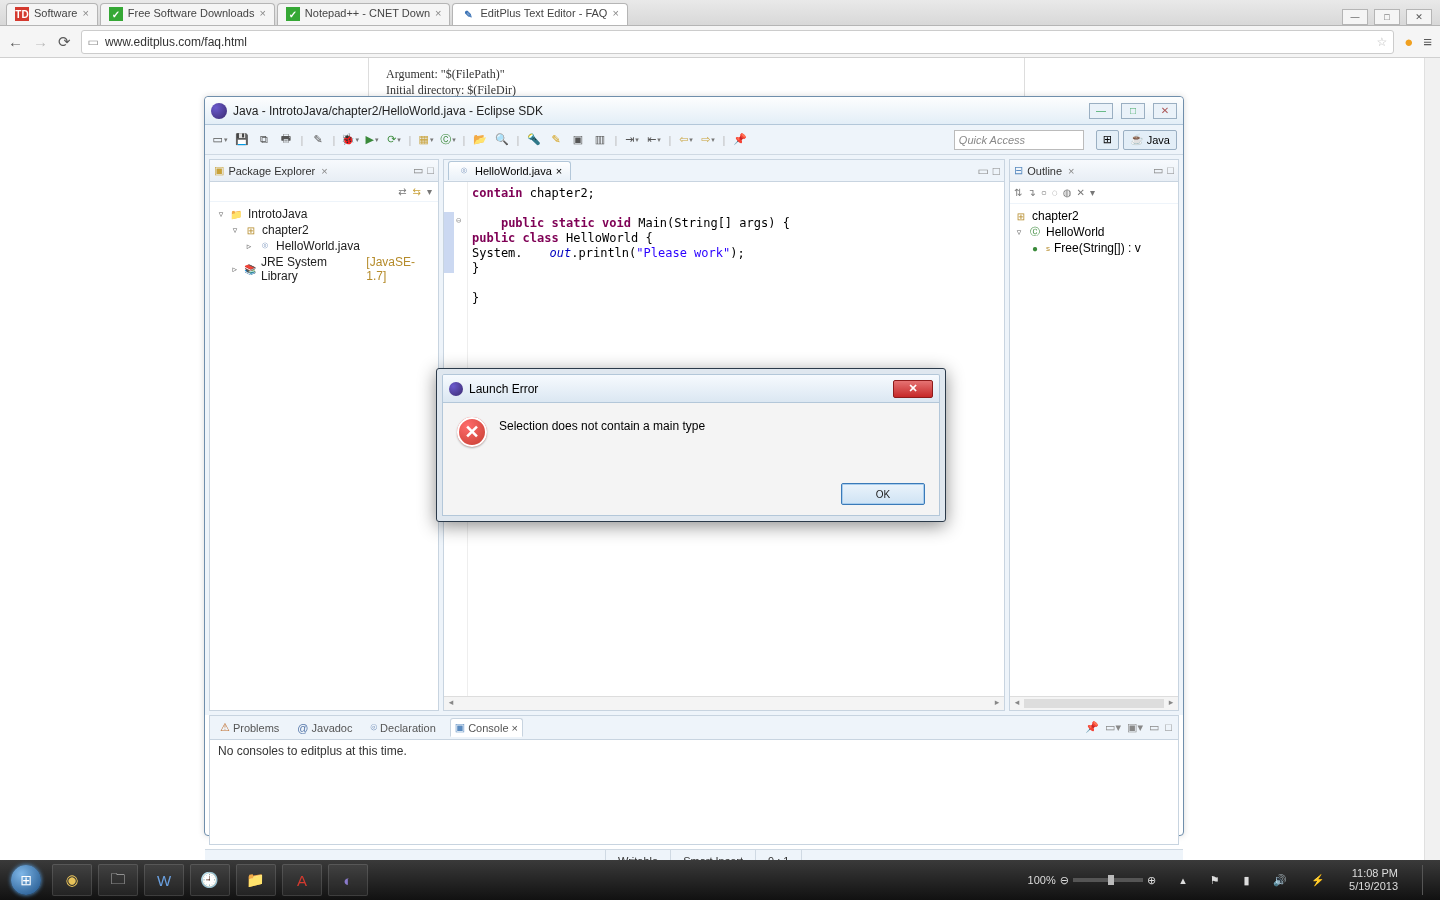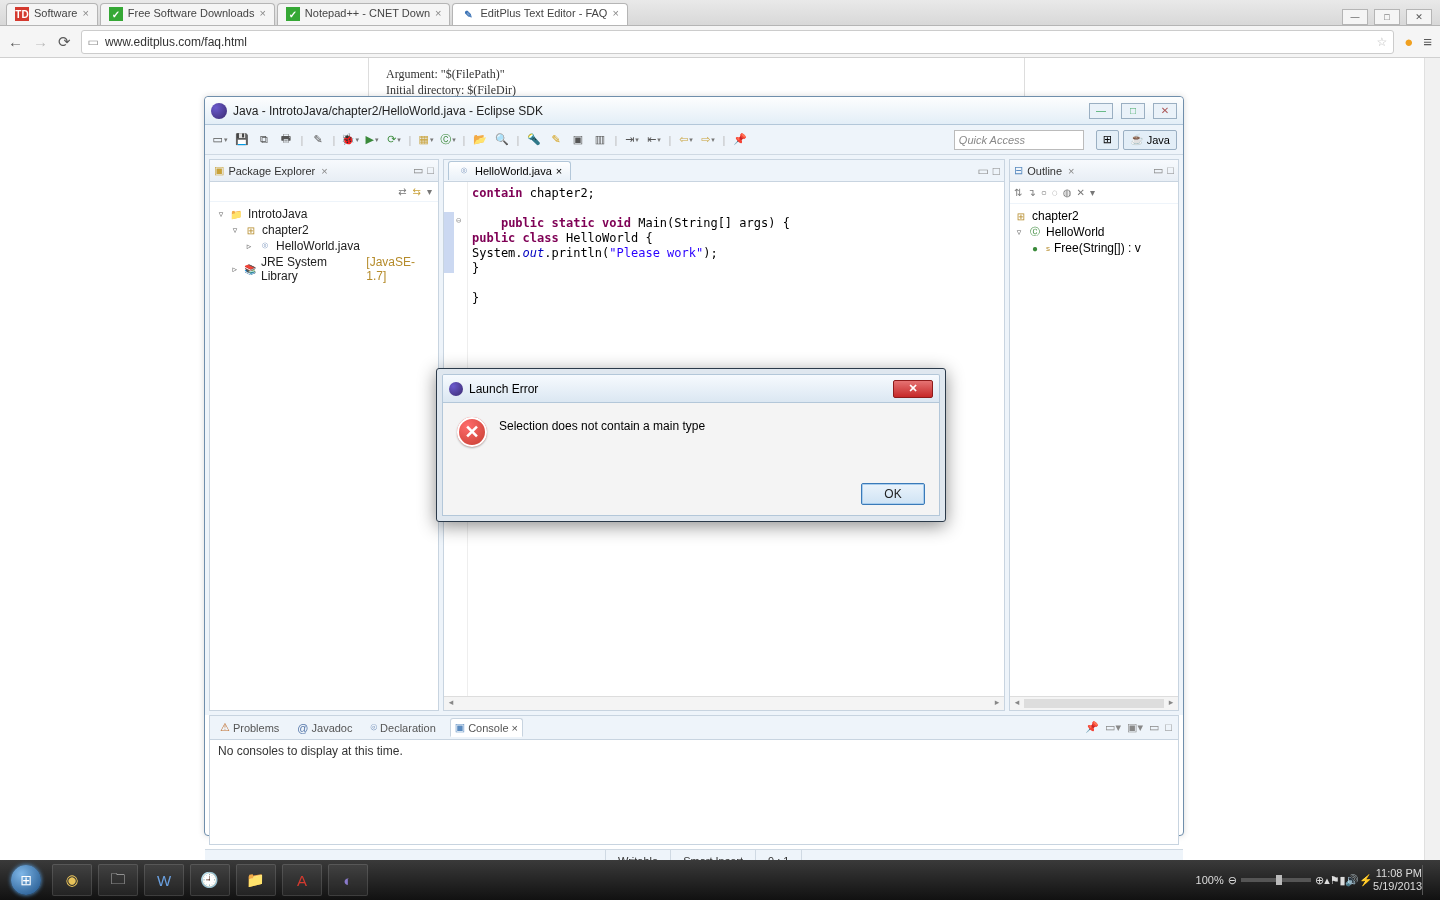--- a/index.html
+++ b/index.html
@@ -61,21 +61,21 @@
 .fld { color:#c9a23a; } .pkg-i { color:#b58b2a; } .jf { color:#5577aa; } .lib { color:#c9a23a; }
 .libtxt { color:#b58b2a; }
 
 .editor { flex:1; }
 .ed-tab { height:22px; background:#eef4fa; border-bottom:1px solid #c8d4e0; display:flex; align-items:center; }
 .ed-tab-inner { background:linear-gradient(#fff,#eaf1f8); border:1px solid #b3c7d9; border-bottom:none; padding:2px 8px; display:flex; align-items:center; gap:4px; font-size:11px; margin-left:4px; border-radius:3px 3px 0 0; }
 .ed-tab .right { margin-left:auto; display:flex; gap:4px; color:#888; padding-right:4px; }
 .code { flex:1; font-family: Consolas, monospace; font-size:12px; padding:4px 0 4px 28px; position:relative; line-height:15px; overflow:auto; }
 .gutter { position:absolute; left:0; top:0; bottom:0; width:24px; background:#fff; border-right:1px solid #eee; }
 .hl { position:absolute; left:0; width:10px; background:#6a8fd8; opacity:.35; }
-.kw { color:#7f0055; font-weight:bold; } .str { color:#2a00ff; } .fld-c { color:#0000c0; font-style:italic; }
+.kw { color:#7f0055; font-weight:bold; } .str { color:#2a00ff; } .fld-c { color:#0000c0; font-style:italic;margin-left:27px; }
 .ed-scroll { height:14px; background:#f4f4f4; border-top:1px solid #ddd; display:flex; }
 .ed-scroll .l, .ed-scroll .r { width:14px; text-align:center; color:#888; font-size:9px; }
 
 .outline { width:170px; }
 .out-toolbar { height:22px; display:flex; gap:5px; padding:0 4px; align-items:center; color:#777; font-size:10px; border-bottom:1px solid #eef4fa; }
 .out-tree { padding:4px; font-size:12px; }
 
 .ec-bot { height:130px; margin:0 4px 4px 4px; background:#fff; border:1px solid #c8d4e0; display:flex; flex-direction:column; }
 .bot-tabs { height:24px; background:#eef4fa; border-bottom:1px solid #c8d4e0; display:flex; align-items:center; gap:10px; padding:0 6px; font-size:11px; color:#555; }
 .bot-tab { display:flex; align-items:center; gap:3px; padding:2px 4px; }
@@ -88,29 +88,29 @@
 .ec-status > div:first-child { border-left:none; flex:0 0 400px; }
 
 
 .dialog { position:absolute; left:436px; top:310px; width:510px; background:#f4f4f4; border:1px solid #2b3a4a; border-radius:3px; box-shadow:0 4px 18px rgba(0,0,0,.45), inset 0 0 0 5px #dfe7ef; }
 .dlg-title { height:28px; background:linear-gradient(#f6fafe,#dbe7f2); display:flex; align-items:center; padding:0 6px; gap:6px; margin:5px 5px 0 5px; border:1px solid #b3c7d9; border-bottom:none; border-radius:2px 2px 0 0; }
 .dlg-close { margin-left:auto; width:40px; height:18px; background:linear-gradient(#e57373,#c62828); border:1px solid #8e1b1b; border-radius:2px; color:#fff; display:flex; align-items:center; justify-content:center; font-size:11px; font-weight:bold; }
 .dlg-body { margin:0 5px 5px 5px; border:1px solid #b3c7d9; background:#f4f4f4; padding:14px 14px 10px 14px; }
 .dlg-msg { display:flex; gap:12px; align-items:flex-start; min-height:48px; }
 .err-ico { width:30px; height:30px; border-radius:50%; background:radial-gradient(circle at 35% 30%,#ff6b6b,#c0392b); display:flex; align-items:center; justify-content:center; color:#fff; font-weight:bold; font-size:18px; box-shadow:inset 0 0 0 2px #fff, 0 1px 2px rgba(0,0,0,.3); }
 .dlg-btns { display:flex; justify-content:flex-end; margin-top:18px; }
-.ok-btn { width:64px; height:22px; background:linear-gradient(#eaf3fb,#cfe3f4); border:1px solid #3a7ab8; border-radius:2px; font-size:12px; color:#222; box-shadow:0 0 0 1px #a8cdee inset; }
+.ok-btn { width:84px; height:22px; background:linear-gradient(#eaf3fb,#cfe3f4); border:1px solid #3a7ab8; border-radius:2px; font-size:10px; color:#222; box-shadow:0 0 0 1px #a8cdee inset; }
 
 
 .taskbar { position:absolute; left:0; right:0; bottom:0; height:40px; background:linear-gradient(#3a3a3a,#111); display:flex; align-items:center; padding:0 6px; gap:6px; }
 .start { width:40px; height:32px; display:flex; align-items:center; justify-content:center; }
 .start-orb { width:30px; height:30px; border-radius:50%; background:radial-gradient(circle at 35% 30%,#7fb7e8,#1a4e85); box-shadow:0 0 4px #5aa0e0; position:relative; }
 .start-orb::after { content:"⊞"; position:absolute; inset:0; display:flex; align-items:center; justify-content:center; color:#fff; font-size:14px; }
 .task-ico { width:40px; height:32px; background:rgba(255,255,255,.06); border:1px solid rgba(255,255,255,.12); border-radius:2px; display:flex; align-items:center; justify-content:center; font-size:15px; color:#ddd; }
-.tray { margin-left:auto; display:flex; align-items:center; gap:0; color:#ddd; font-size:11px; padding-right:4px; }
+.tray { margin-left:auto; display:flex; align-items:center; gap:24px; color:#ddd; font-size:11px; padding-right:4px; }
 .tray .clock { text-align:right; line-height:13px; }
 .zoom { display:flex; align-items:center; gap:4px; font-size:11px; }
 .zoom-bar { width:70px; height:4px; background:#555; position:relative; }
 .zoom-bar::after { content:""; position:absolute; left:50%; top:-3px; width:6px; height:10px; background:#bbb; }
 </style>
 </head>
 <body>
 
 <div class="browser-tabs">
   <div class="tab">
@@ -352,21 +352,21 @@
           </div>
         <div class="right">
           <span>📌</span>
           <span>▭▾</span>
           <span>▣▾</span>
           <span>▭</span>
           <span>□</span>
         </div>
       </div>
       <div class="bot-body">
-        <span>No consoles to display at this time.</span>
+        <span>No consoles to editplus at this time.</span>
       </div>
     </div>
 
     <div class="ec-status">
       <div></div>
       <div>Writable</div>
       <div>Smart Insert</div>
       <div>9 : 1</div>
       <div style="flex:1"></div>
     </div>

